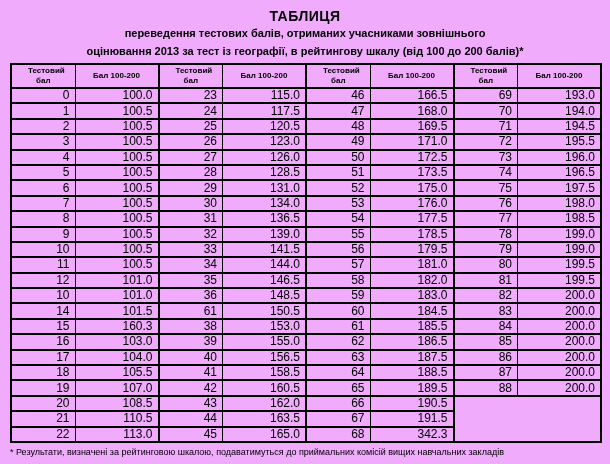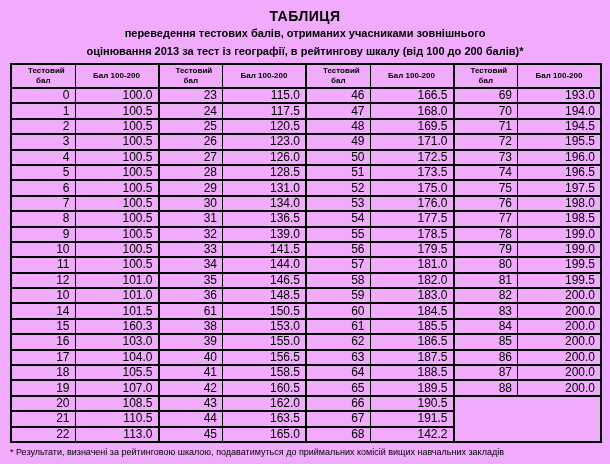--- a/index.html
+++ b/index.html
@@ -325,20 +325,20 @@
           <td class="td-rating">163.5</td>
           <td class="td-test">67</td>
           <td class="td-rating">191.5</td>
         </tr>
         <tr>
           <td class="td-test">22</td>
           <td class="td-rating">113.0</td>
           <td class="td-test">45</td>
           <td class="td-rating">165.0</td>
           <td class="td-test">68</td>
-          <td class="td-rating">142.2</td>
+          <td class="td-rating">342.3</td>
         </tr>
       </tbody>
   </table>
 
   <div class="footnote">* Результати, визначені за рейтинговою шкалою, подаватимуться до приймальних комісій вищих навчальних закладів</div>
 
 </div>
 
 </body></html>

